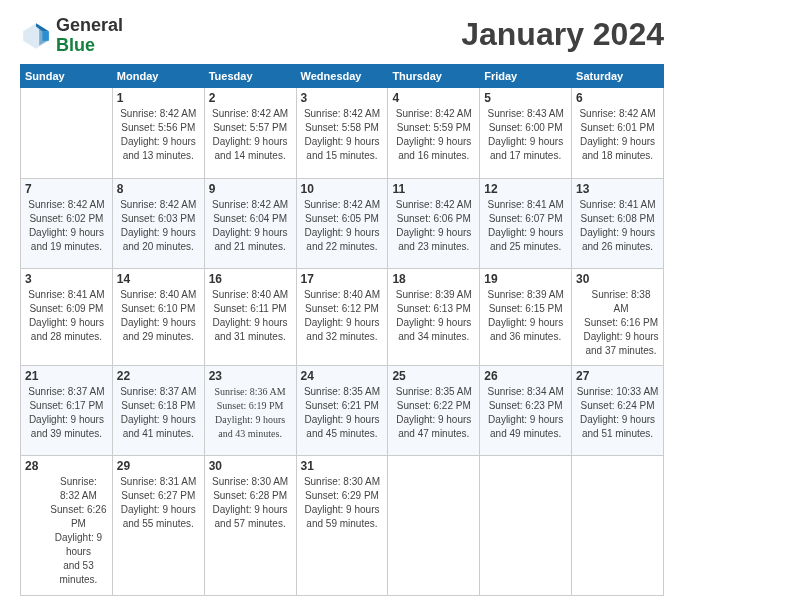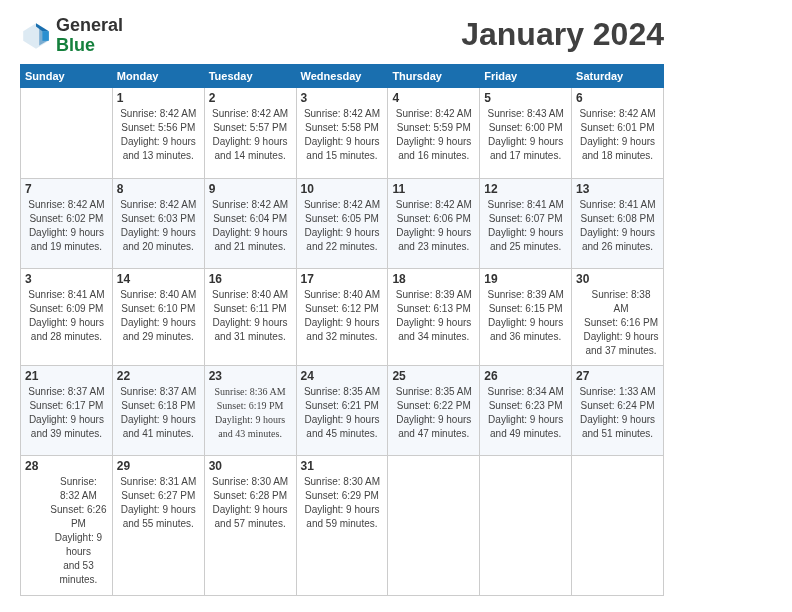--- a/index.html
+++ b/index.html
@@ -318,21 +318,21 @@
           </td>
           <td>
             <span class="day-num">26</span>
             <div class="cell-info" style="white-space: pre-line;">Sunrise: 8:34 AM
 Sunset: 6:23 PM
 Daylight: 9 hours
 and 49 minutes.</div>
           </td>
           <td>
             <span class="day-num">27</span>
-            <div class="cell-info" style="white-space: pre-line;">Sunrise: 1:33 AM
+            <div class="cell-info" style="white-space: pre-line;">Sunrise: 10:33 AM
 Sunset: 6:24 PM
 Daylight: 9 hours
 and 51 minutes.</div>
           </td>
         </tr>
         <tr>
           <td>
             <span class="day-num">28</span>
             <div class="cell-info" style="white-space: pre-line; margin-left: 24px;">Sunrise: 8:32 AM
 Sunset: 6:26 PM

